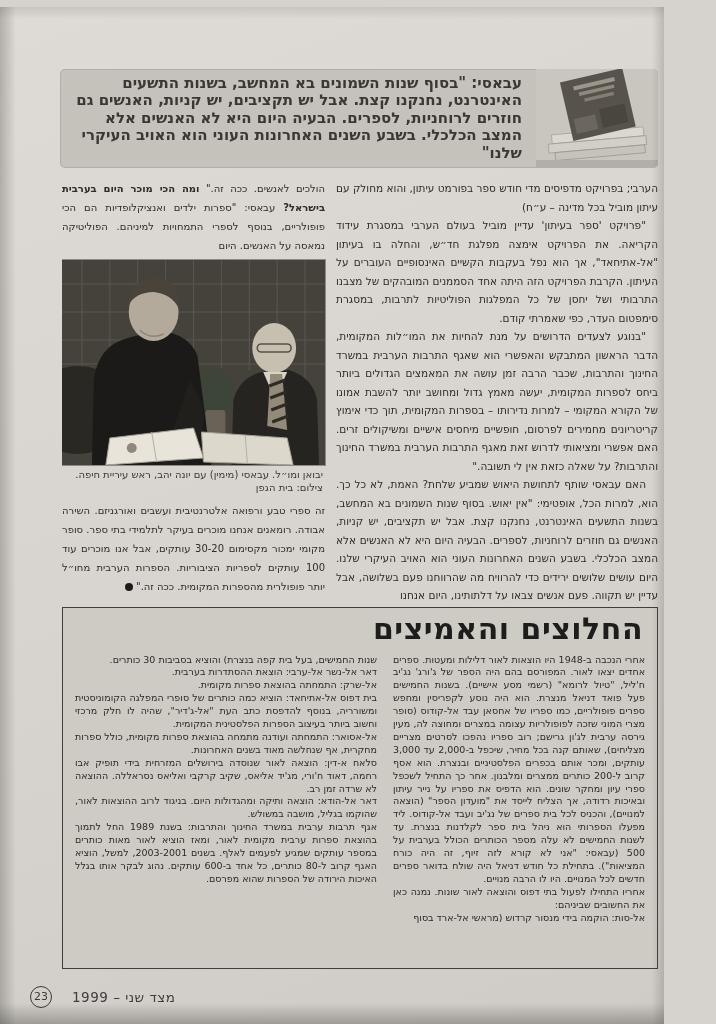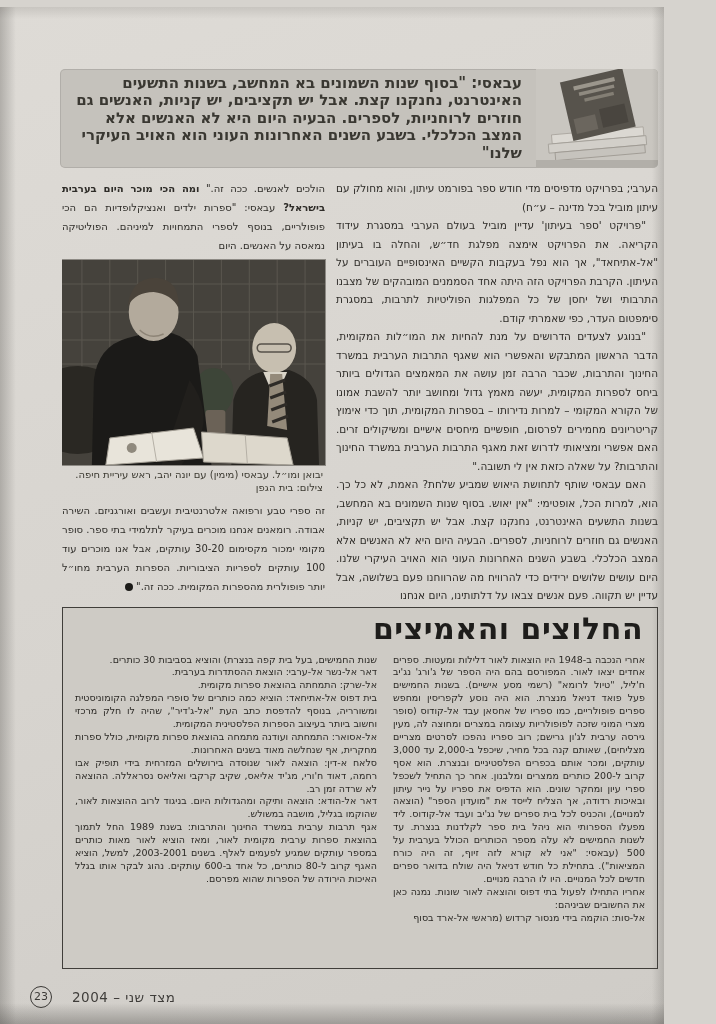--- a/index.html
+++ b/index.html
@@ -179,17 +179,17 @@
         <p>אל-אסואר: התמחתה ועודנה מתמחה בהוצאת ספרות מקומית, כולל ספרות מחקרית, אף שנחלשה מאוד בשנים האחרונות.</p>
         <p>סלאח א-דין: הוצאה לאור שנוסדה בירושלים המזרחית בידי תופיק אבו רחמה, דאוד ח'ורי, מג'יד אליאס, שקיב קרקבי ואליאס נסראללה. ההוצאה לא שרדה זמן רב.</p>
         <p>דאר אל-הודא: הוצאה ותיקה ומהגדולות היום. בניגוד לרוב ההוצאות לאור, שהוקמו בגליל, מושבה במשולש.</p>
         <p>אגף תרבות ערבית במשרד החינוך והתרבות: בשנת 1989 החל לתמוך בהוצאת ספרות ערבית מקומית לאור, ומאז הוציא לאור מאות כותרים במספר עותקים שמגיע לפעמים לאלף. בשנים 2003-2001, למשל, הוציא האגף קרוב ל-80 כותרים, כל אחד ב-600 עותקים. נהוג לבקר אותו בגלל האיכות הירודה של הספרות שהוא מפרסם.</p>
       </div>
     </div>
   </div>
 
   <div class="footer">
     <div class="pagenum">23</div>
-    <div class="journal" dir="rtl">מצד שני – 2004</div>
+    <div class="journal" dir="rtl">מצד שני – 1999</div>
   </div>
 
   <div class="vignette"></div>
 </div>
 
 </body></html>

